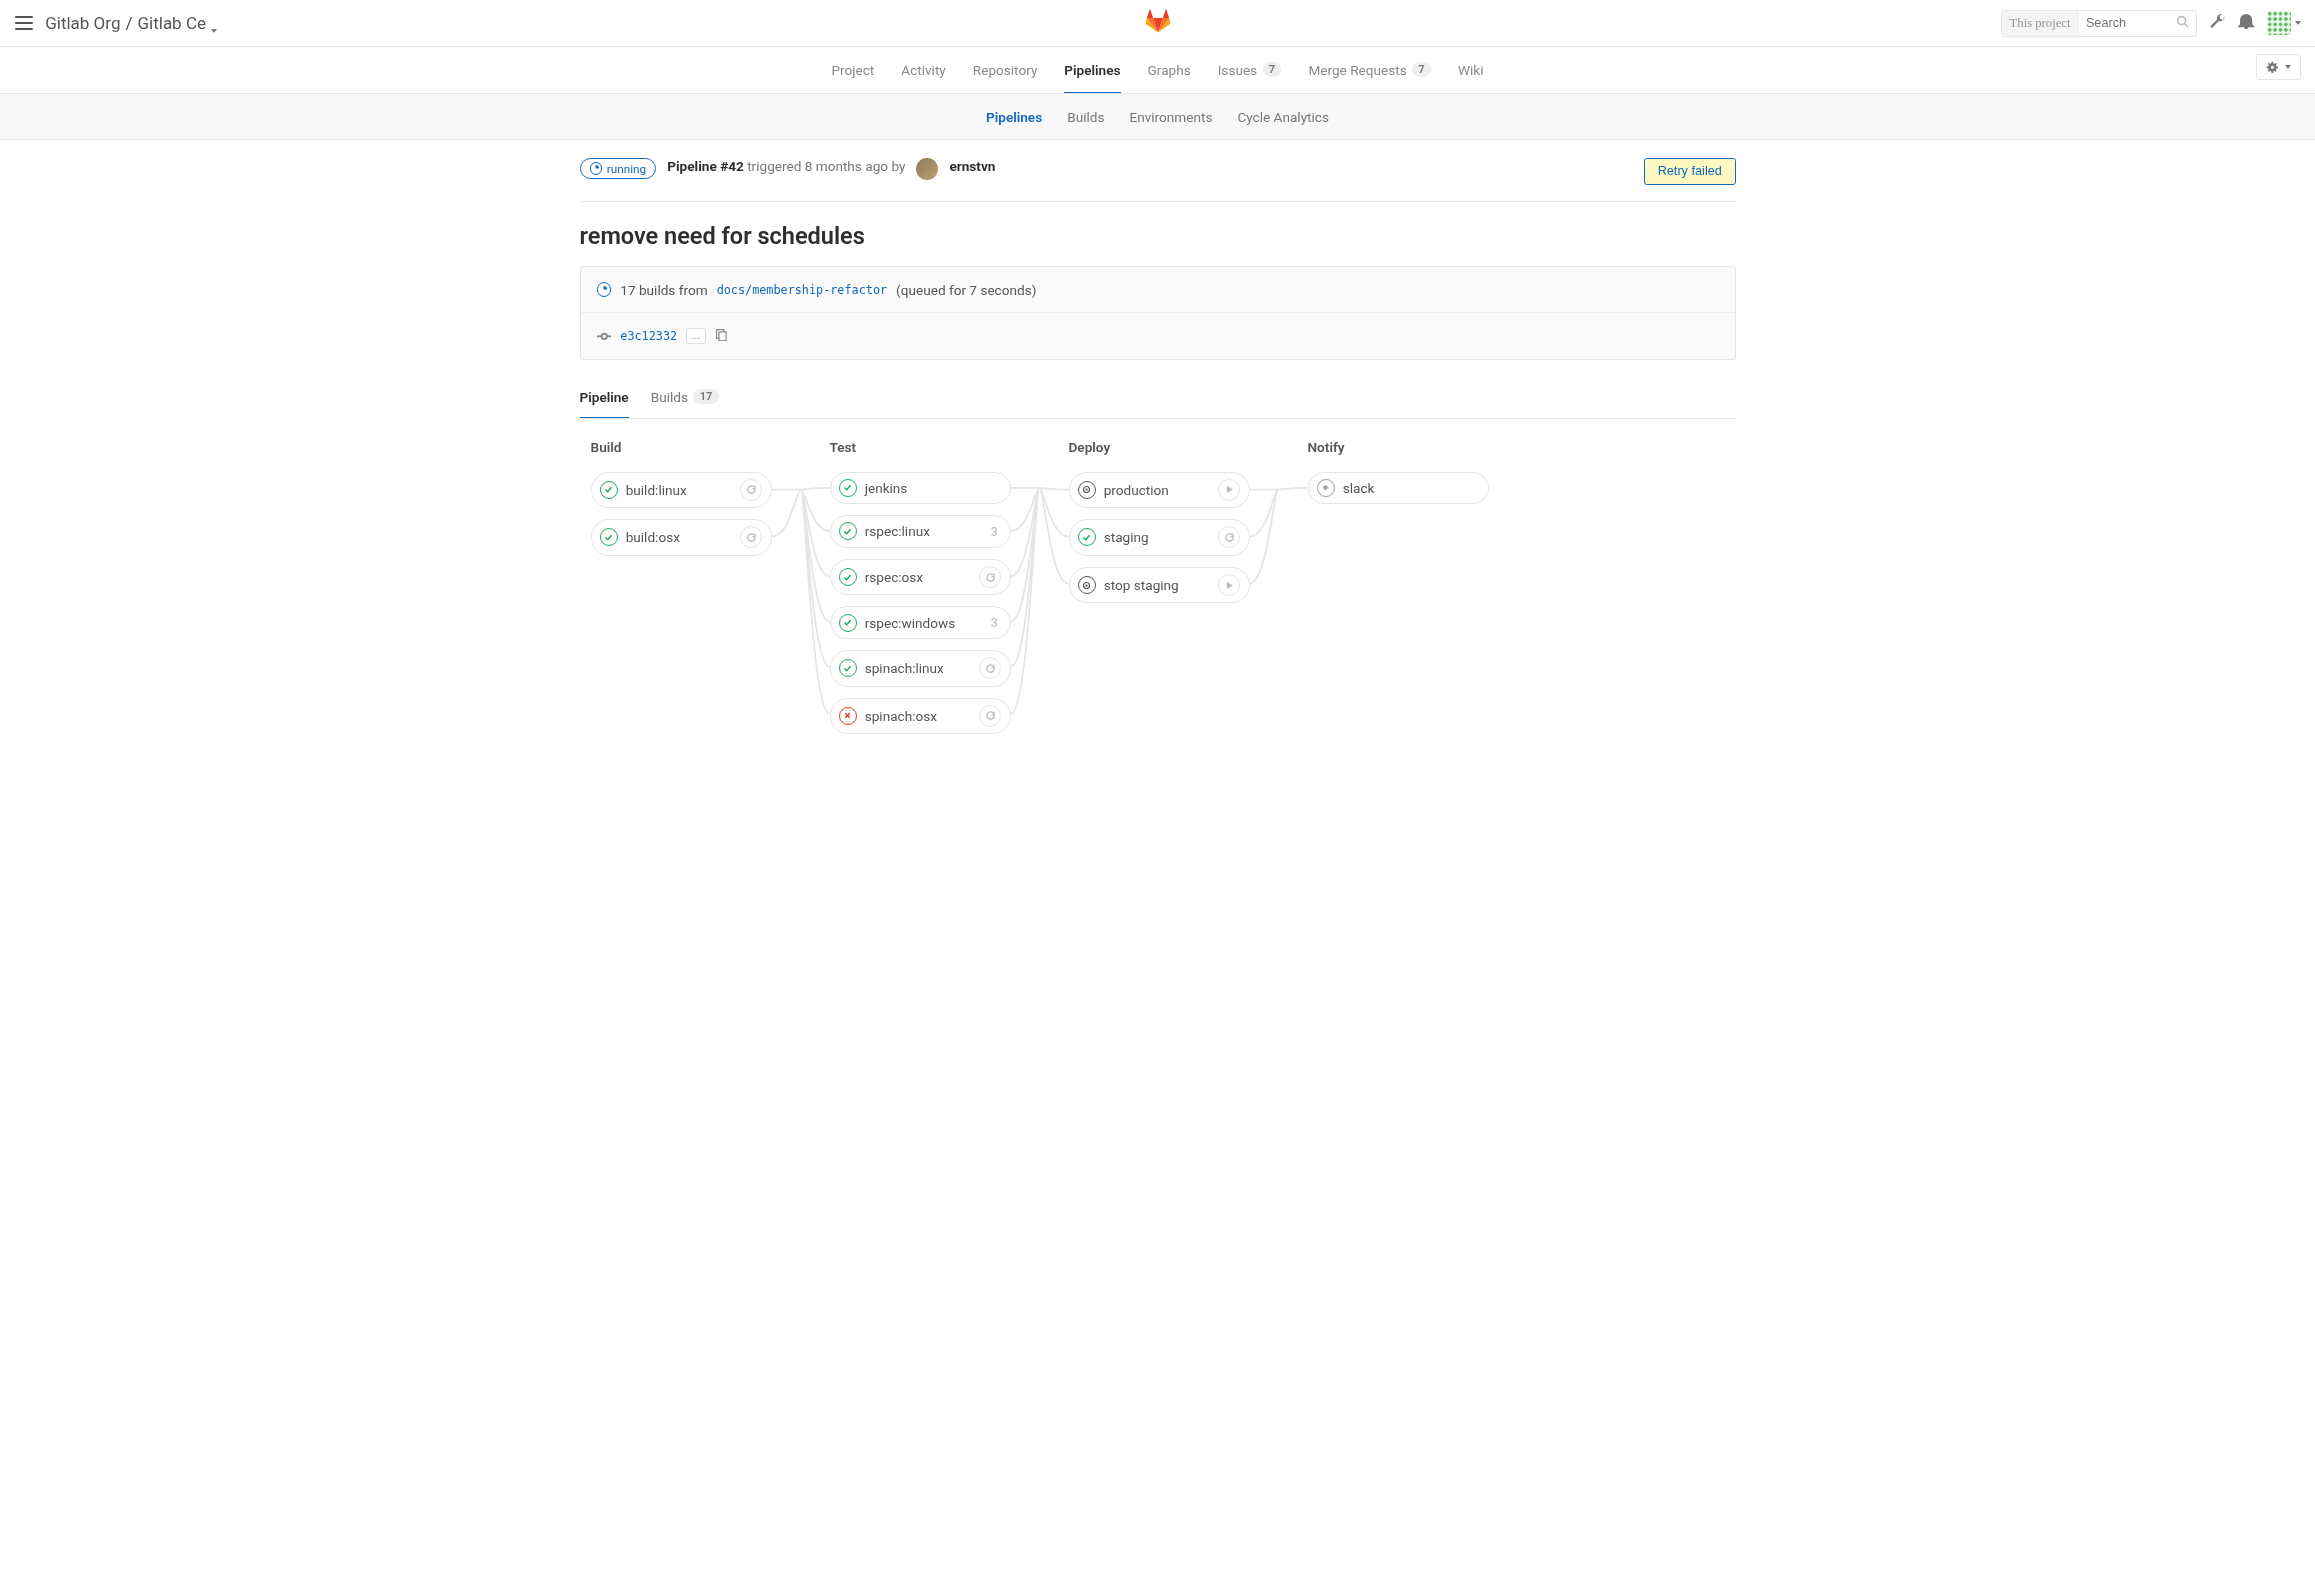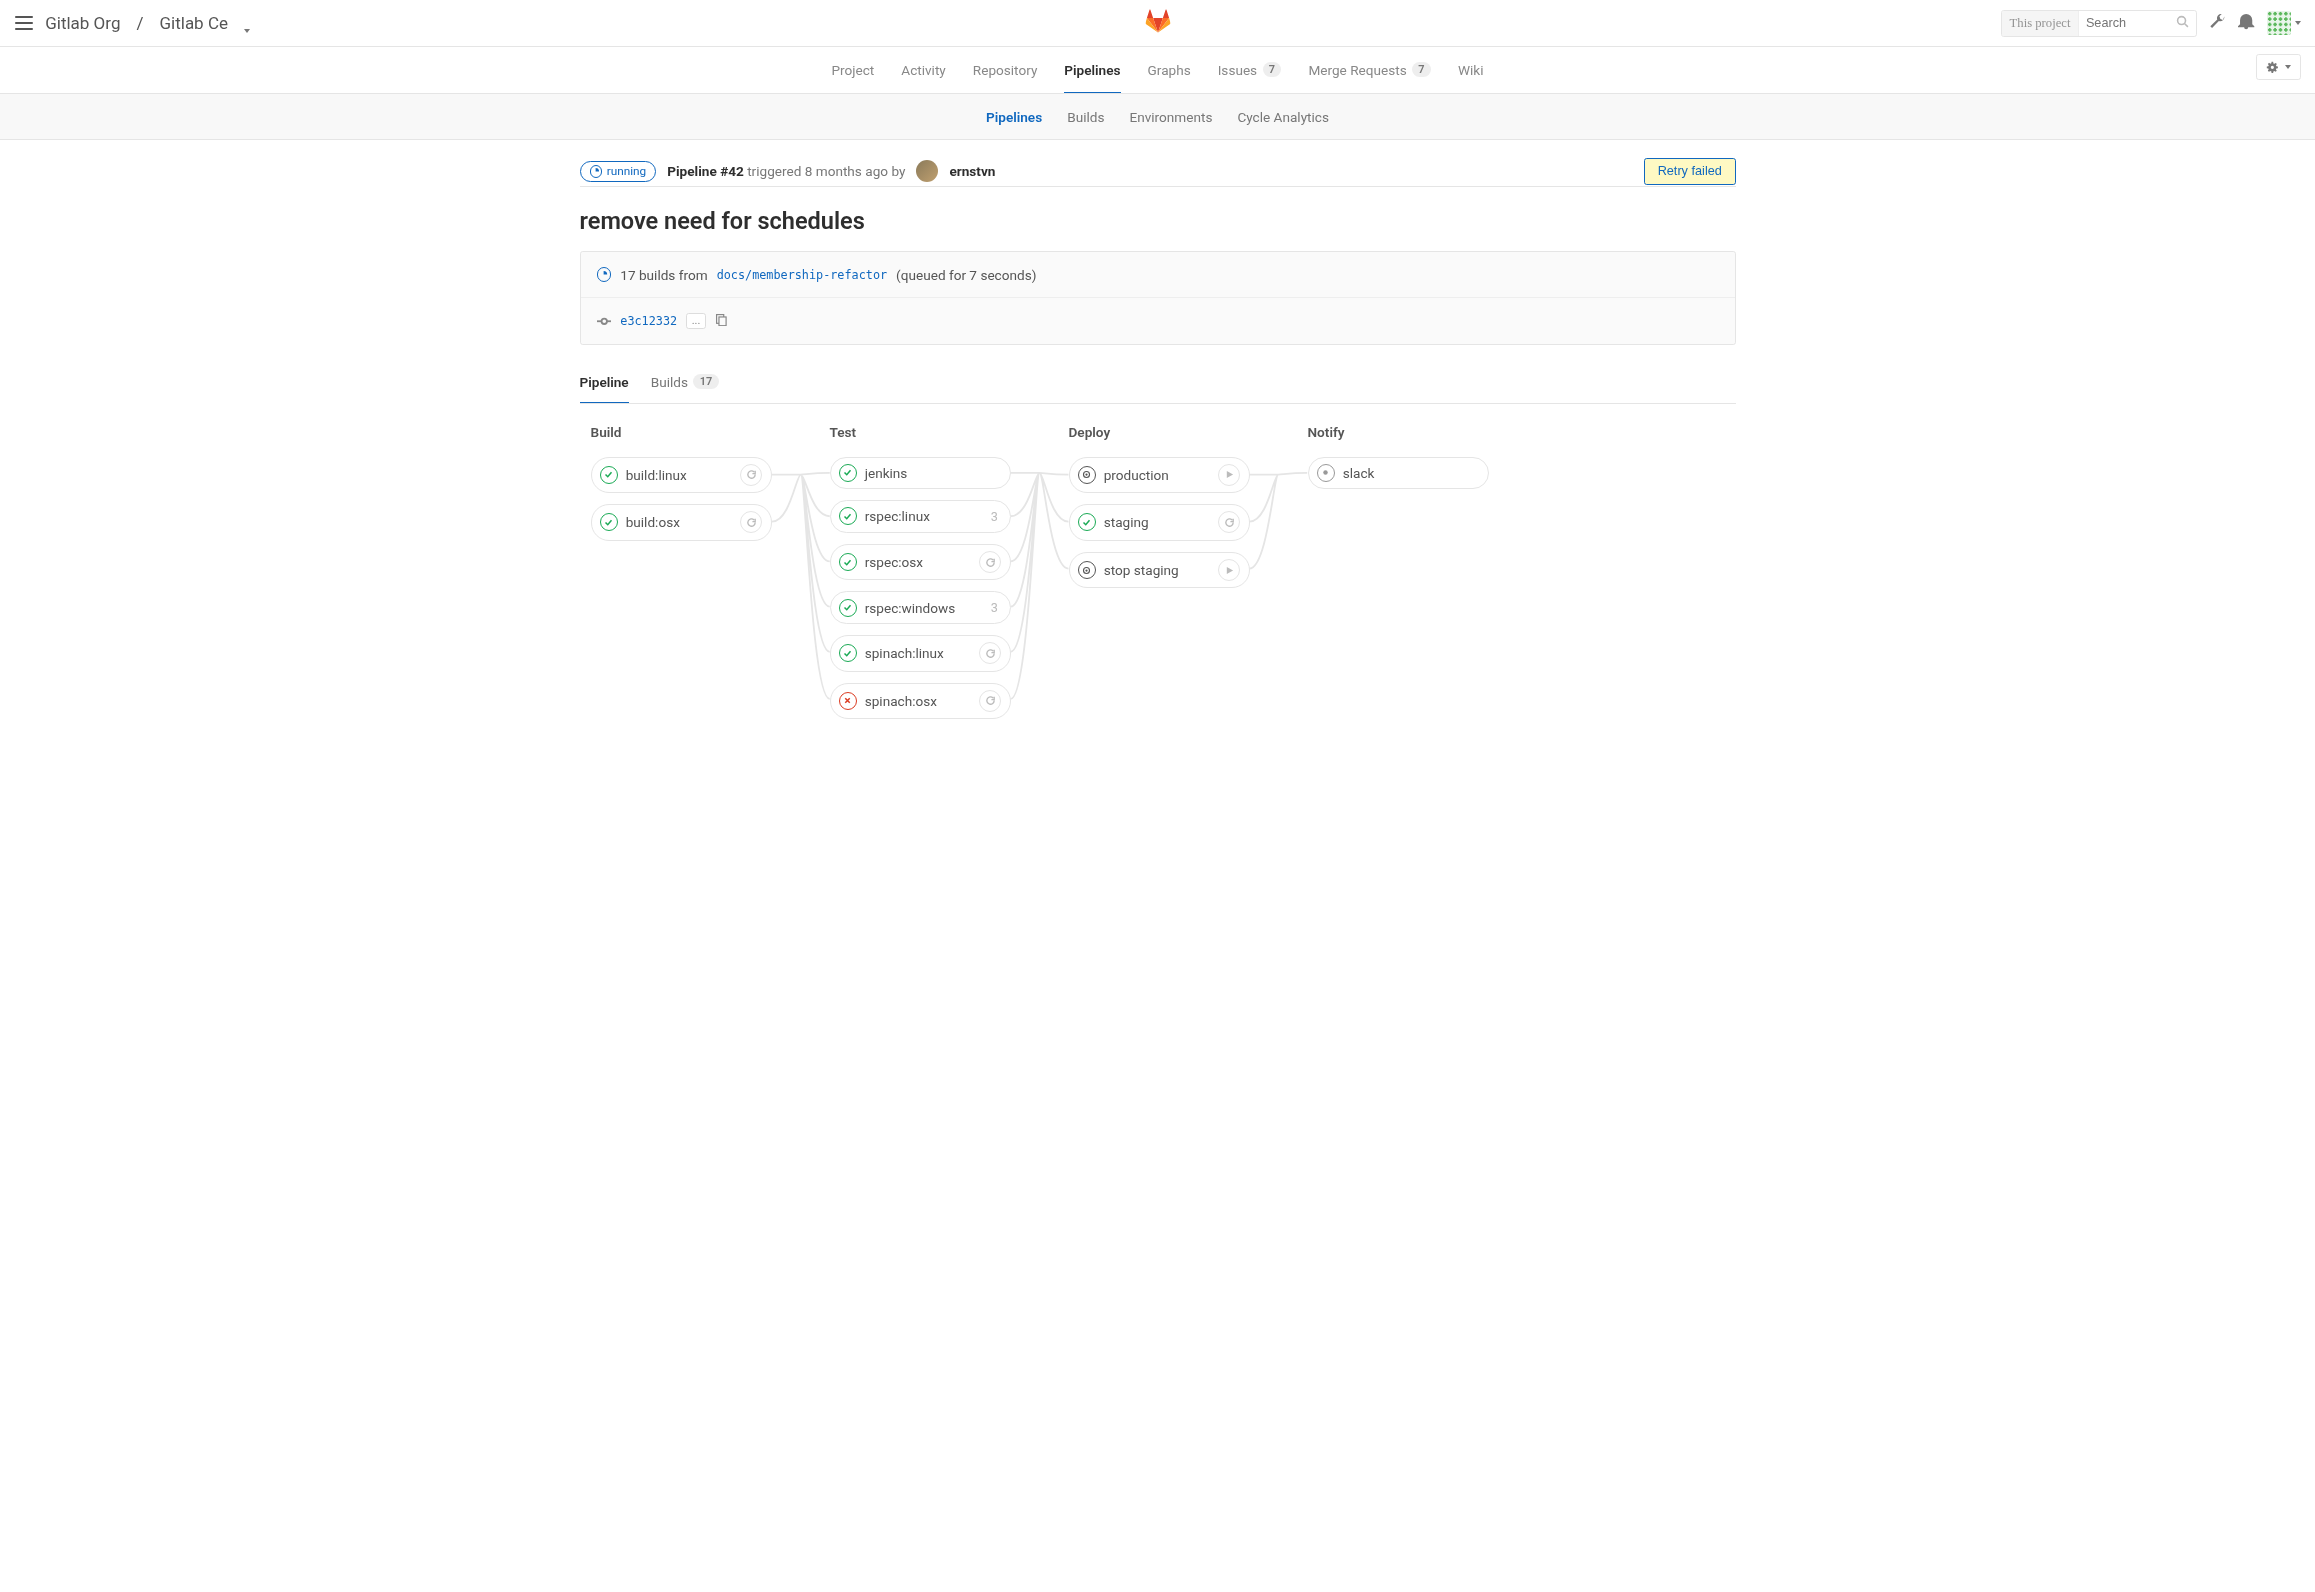--- a/index.html
+++ b/index.html
@@ -1,21 +1,21 @@
 <!DOCTYPE html>
 <html style="font-size:14.5px"><head>
 <meta charset="utf-8">
 <style>
 * { box-sizing: border-box; margin: 0; padding: 0; }
 body { font-family: -apple-system, BlinkMacSystemFont, "Segoe UI", Roboto, sans-serif; color: #2e2e2e; background: #fff; font-size: 13.6px; }
 
 .topbar { display: flex; align-items: center; height: 47px; padding: 0 14.5px; border-bottom: 0.9px solid #e5e5e5; position: relative; }
 .hamburger { width: 18px; height: 14.5px; margin-right: 12.7px; cursor: pointer; display: flex; flex-direction: column; justify-content: space-between; }
 .hamburger span { display: block; height: 1.8px; background: #555; border-radius: 0.9px; }
-.breadcrumb { font-size: 17px; color: #555; display: flex; align-items: flex-end; gap: 16px; }
+.breadcrumb { font-size: 17px; color: #555; display: flex; align-items: flex-end; gap: 5px; }
 .logo { position: absolute; left: 50%; transform: translateX(-50%); }
 .logo svg { width: 25px; height: 25px; }
 .topbar-right { margin-left: auto; display: flex; align-items: center; gap: 12.7px; }
 .search-box { display: flex; align-items: center; border: 0.9px solid #e5e5e5; border-radius: 2.7px; overflow: hidden; height: 27px; }
 .search-box .scope { background: #f5f5f5; padding: 0 7.2px; color: #949494; font-size: 12.7px; line-height: 27px; border-right: 0.9px solid #eee; font-family: Liberation Serif, serif; }
 .search-box input { border: none; padding: 0 7.2px; width: 90px; font-size: 12.7px; outline: none; color: #404040; }
 .search-box .sicon { padding: 0 7.2px; color: #bbb; }
 .icon-btn { color: #777; cursor: pointer; }
 .avatar-dot { width: 23.5px; height: 23.5px; border-radius: 2.7px; background: radial-gradient(circle, #5cb85c 1.8px, transparent 1.8px); background-size: 5.4px 5.4px; background-color: #e8f5e9; }
 
@@ -23,21 +23,21 @@
 .navbar .tab { padding: 14.5px 0; color: #888; font-size: 13.6px; cursor: pointer; display: flex; align-items: center; gap: 5.4px; border-bottom: 1.8px solid transparent; }
 .navbar .tab.active { color: #2e2e2e; font-weight: 600; border-bottom-color: #1068bf; }
 .badge { background: #eee; color: #777; border-radius: 9px; padding: 0.9px 6.3px; font-size: 11px; font-weight: 600; }
 .gear-menu { position: absolute; right: 14.5px; top: 7.2px; border: 0.9px solid #e5e5e5; border-radius: 2.7px; padding: 5.4px 9px; color: #777; display: flex; align-items: center; gap: 5.4px; cursor: pointer; }
 
 .subnav { background: #f8f8f8; border-bottom: 0.9px solid #e5e5e5; display: flex; justify-content: center; gap: 25px; }
 .subnav .stab { padding: 14.5px 0; color: #777; font-size: 13.6px; cursor: pointer; }
 .subnav .stab.active { color: #1068bf; font-weight: 600; }
 
 .content { padding: 18px 14.5px; max-width: 1185px; margin: 0 auto; }
-.pipeline-header { display: flex; align-items: center; gap: 11px; padding-bottom: 1px; border-bottom: 0.9px solid #e5e5e5; }
+.pipeline-header { display: flex; align-items: flex-start; gap: 11px; padding-bottom: 16px; border-bottom: 0.9px solid #e5e5e5; }
 .status-pill { border: 0.9px solid #1068bf; color: #1068bf; border-radius: 11px; padding: 2.7px 9px; font-size: 11.8px; display: inline-flex; align-items: center; gap: 4.5px; }
 .pipeline-info { color: #777; font-size: 13.6px; }
 .pipeline-info strong { color: #2e2e2e; }
 .user-avatar { width: 22px; height: 22px; border-radius: 50%; background: linear-gradient(135deg, #8a7a5a, #c0a070); display: inline-block; vertical-align: middle; }
 .retry-btn { margin-left: auto; border: 0.9px solid #1068bf; color: #1068bf; background: #fef9c3; padding: 5.4px 12.7px; border-radius: 2.7px; font-size: 12.7px; cursor: pointer; }
 
 .title { font-size: 23.5px; font-weight: 600; margin: 20px 0 16.3px; }
 
 .well { border: 0.9px solid #e5e5e5; border-radius: 2.7px; background: #fafafa; margin-bottom: 20px; }
 .well-row { padding: 14.5px 16.3px; display: flex; align-items: center; gap: 9px; font-size: 13.6px; color: #555; }

